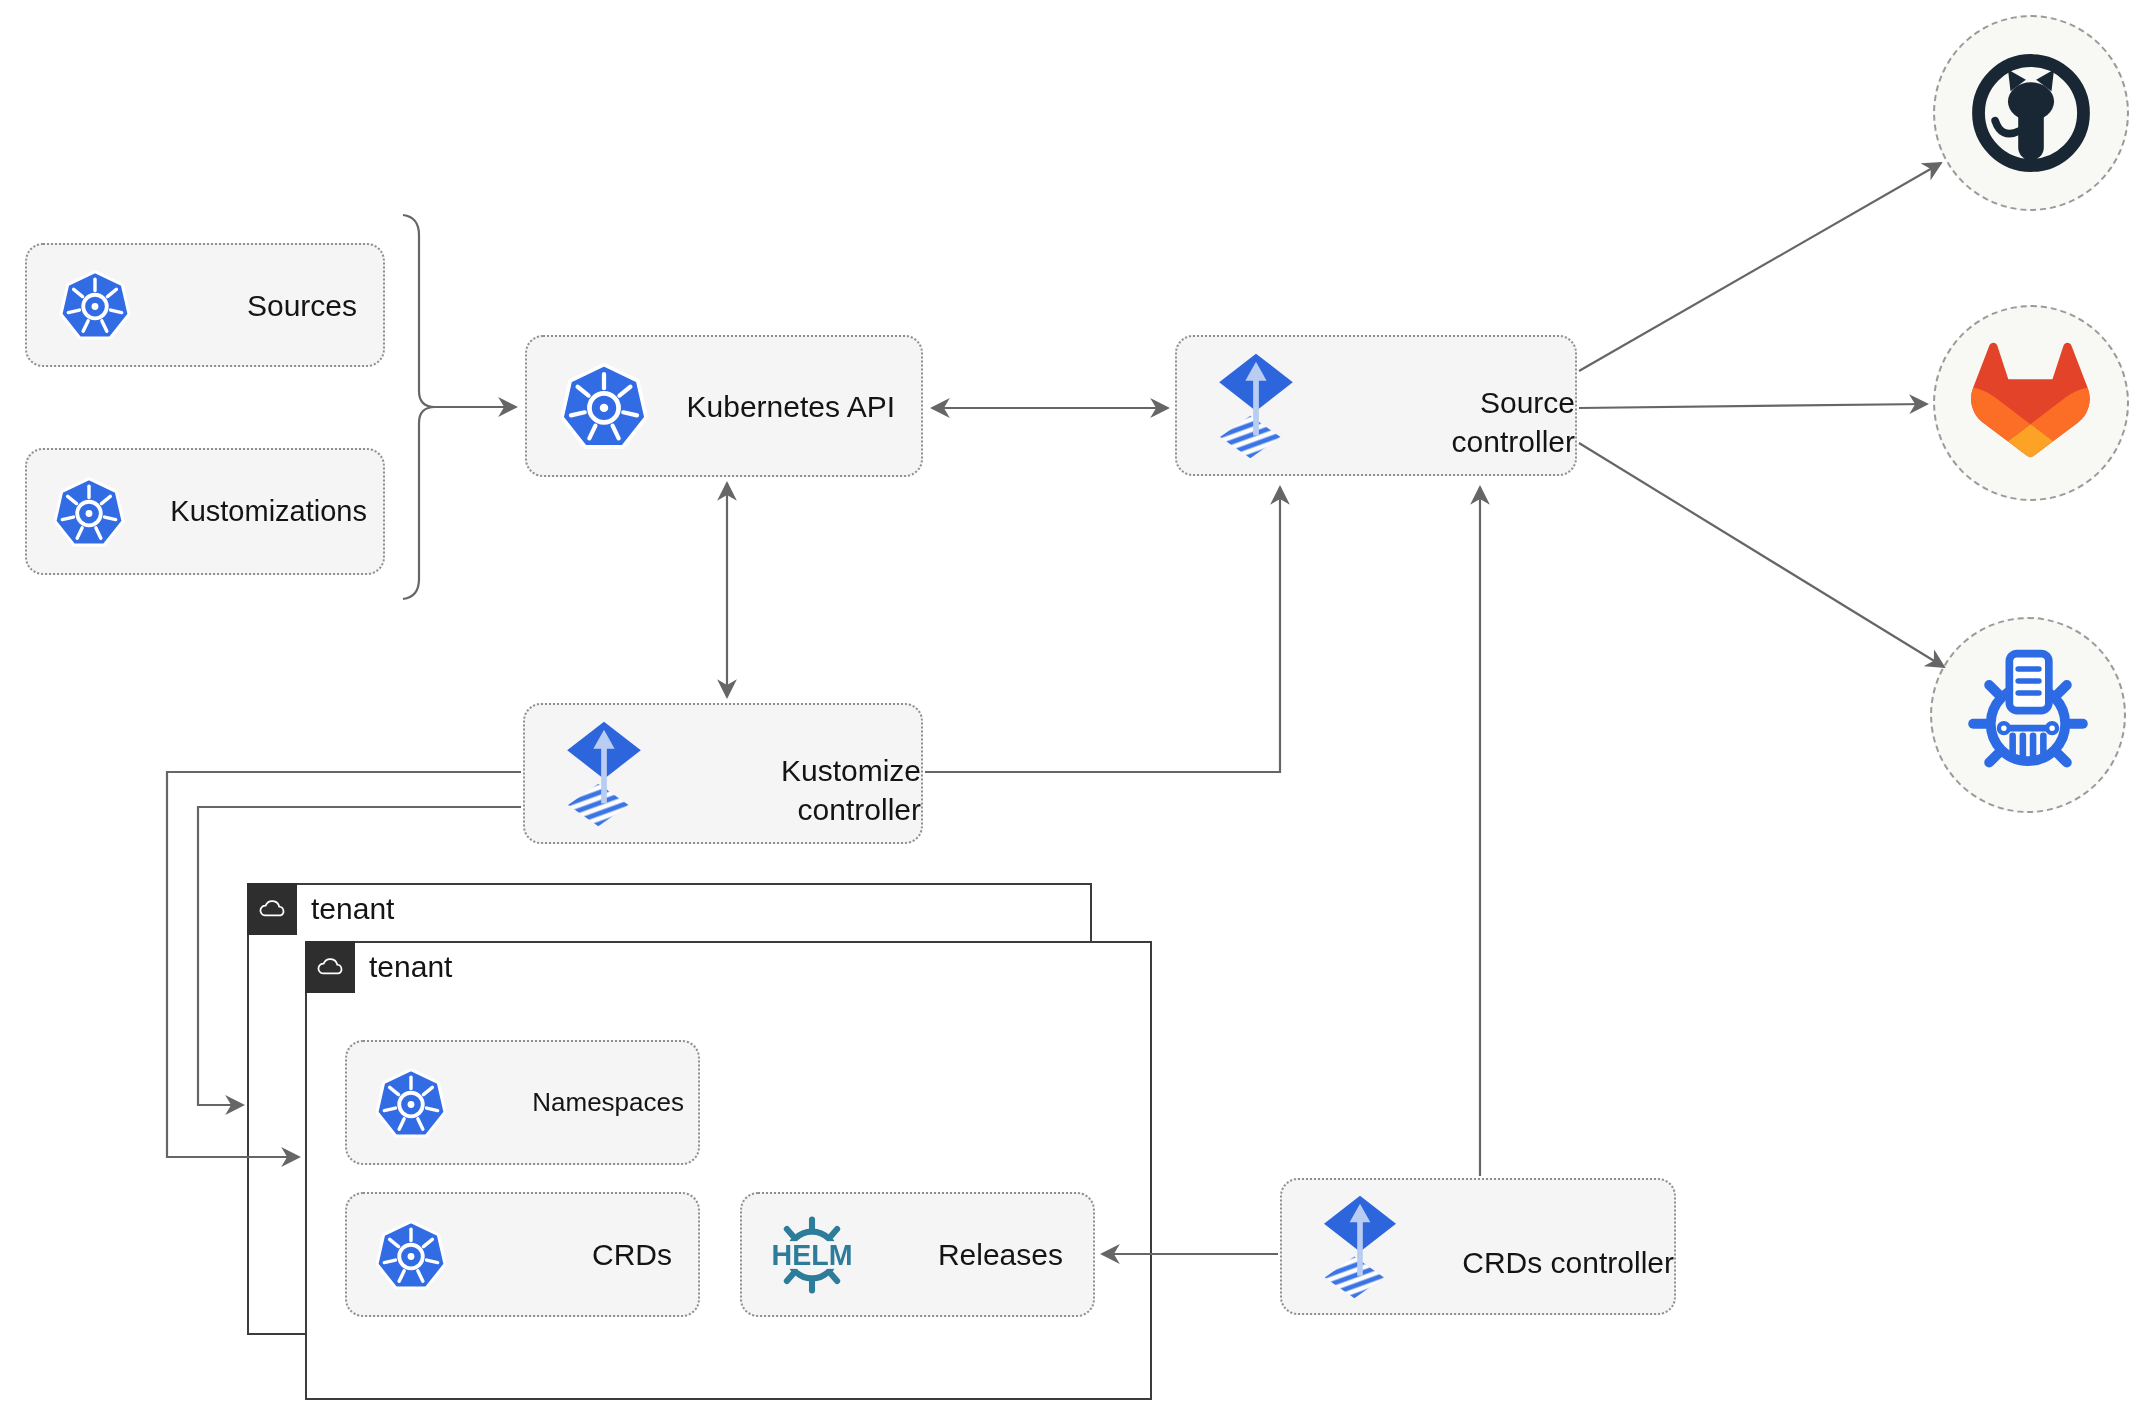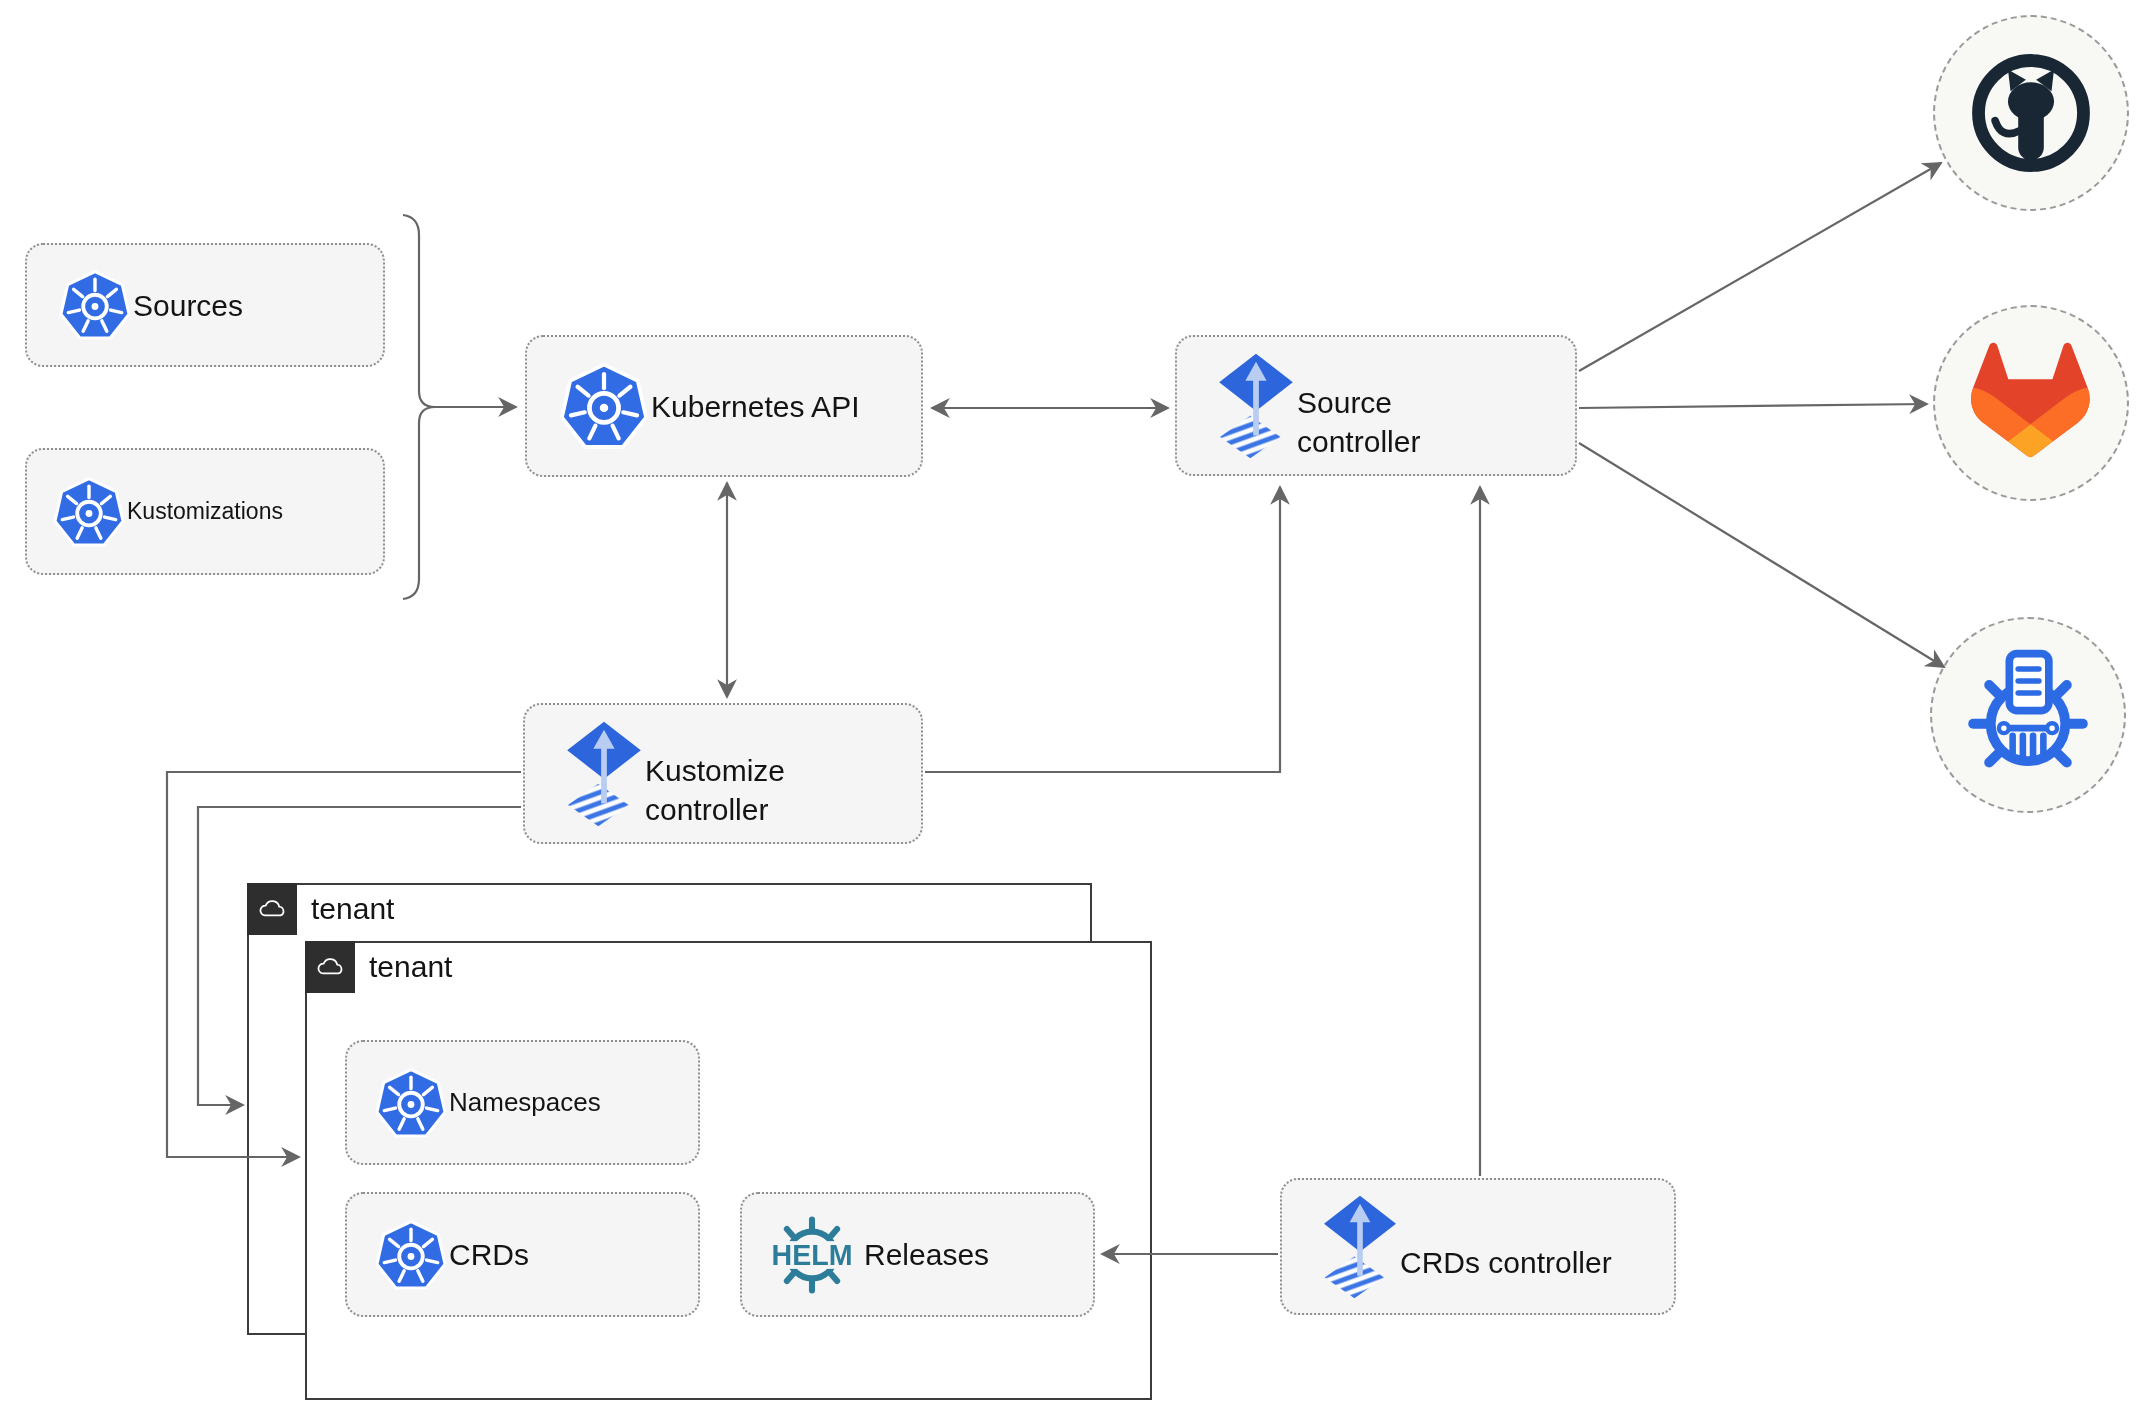--- a/index.html
+++ b/index.html
@@ -12,21 +12,21 @@
   
   .tenant{position:absolute;background:#ffffff;border:2px solid #3c3c3c;box-sizing:border-box;z-index:2;}
   .tenant .badge{position:absolute;top:-2px;left:-2px;width:50px;height:52px;background:#2e2e2e;
     display:flex;align-items:center;justify-content:center;}
   .tenant .tenant-label{position:absolute;top:-2px;left:62px;height:52px;display:flex;align-items:center;
     font-size:30px;color:#141414;}
   
   .node{position:absolute;display:flex;align-items:center;background:#f5f5f5;
     border:2px dotted #8f8f8f;border-radius:18px;box-sizing:border-box;z-index:3;}
   .node .icon{flex:0 0 auto;margin-left:30px;display:flex;align-items:center;}
-  .node .label{flex:1 1 auto;text-align:left;font-size:30px;color:#141414;line-height:1.3;padding-right:26px;}
+  .node .label{flex:1 1 auto;text-align:right;font-size:30px;color:#141414;line-height:1.3;padding-right:26px;}
   .node.ctrl .label{padding-right:0;}
   .node.ctrl .label span{display:inline-block;max-width:215px;margin-top:32px;}
   
   .endpoint{position:absolute;width:196px;height:196px;border-radius:50%;
     border:2px dashed #9a9a9a;background:#f8f8f5;box-sizing:border-box;
     display:flex;align-items:center;justify-content:center;z-index:3;}
   .hidden-defs{position:absolute;width:0;height:0;overflow:hidden;}
 </style>
 </head>
 <body>
@@ -88,21 +88,21 @@
       </span>
     <span class="label">Sources</span>
   </div>
 
   <div class="node" style="left:25px;top:448px;width:360px;height:127px;">
     <span class="icon" style="margin-left:24px;">
       <svg width="76" height="76">
           <use href="#k8s-icon"></use>
         </svg>
       </span>
-    <span class="label" style="font-size:23px;padding-right:16px;">Kustomizations</span>
+    <span class="label" style="font-size:29px;padding-right:16px;">Kustomizations</span>
   </div>
 
   <div class="node" style="left:525px;top:335px;width:398px;height:142px;">
     <span class="icon">
       <svg width="94" height="94">
           <use href="#k8s-icon"></use>
         </svg>
       </span>
     <span class="label">Kubernetes API</span>
   </div>

